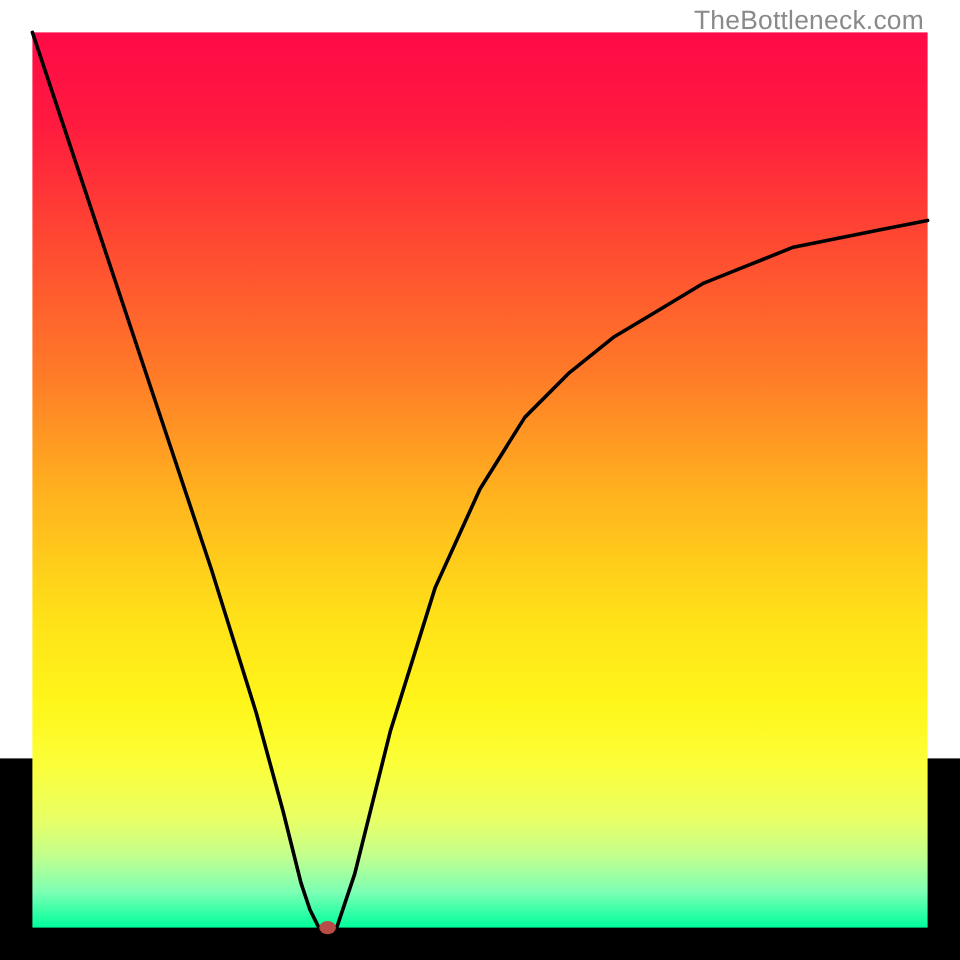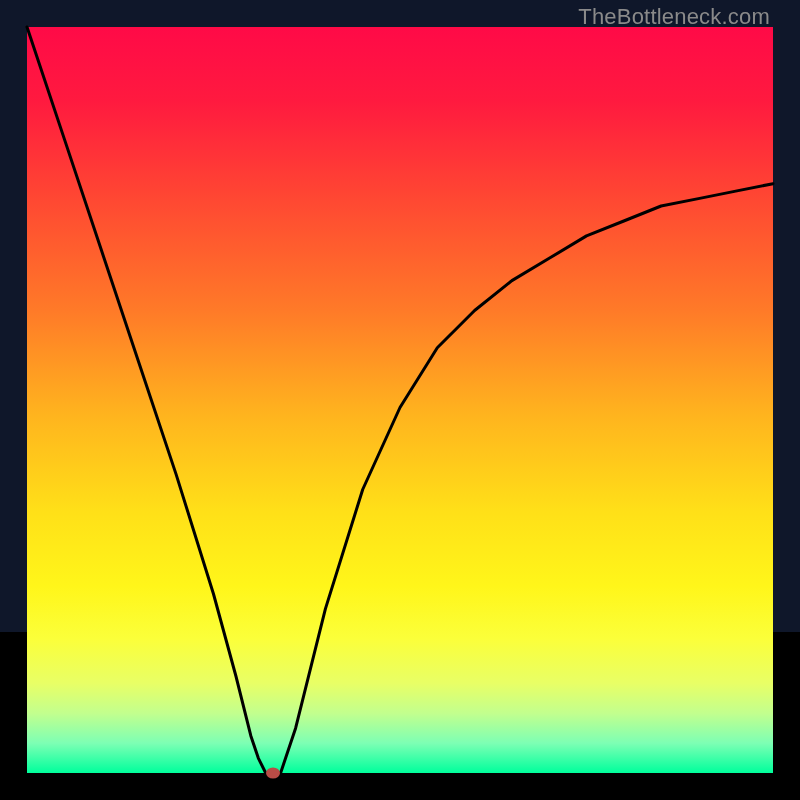--- a/index.html
+++ b/index.html
@@ -1,20 +1,20 @@
 <!DOCTYPE html>
 <html><head>
 <meta charset="utf-8">
 <style>
   * { margin: 0; padding: 0; box-sizing: border-box; }
   html, body { width: 800px; height: 800px; overflow: hidden; background: #000; }
   .frame {
     width: 800px;
     height: 632px;
-    background: #0f172a;
+    background: #ffffff;
     position: relative;
   }
   .plot-area {
     position: absolute;
     left: 27px;
     top: 27px;
     width: 746px;
     height: 746px;
     background: linear-gradient(to bottom,
       #ff0a47 0%,

